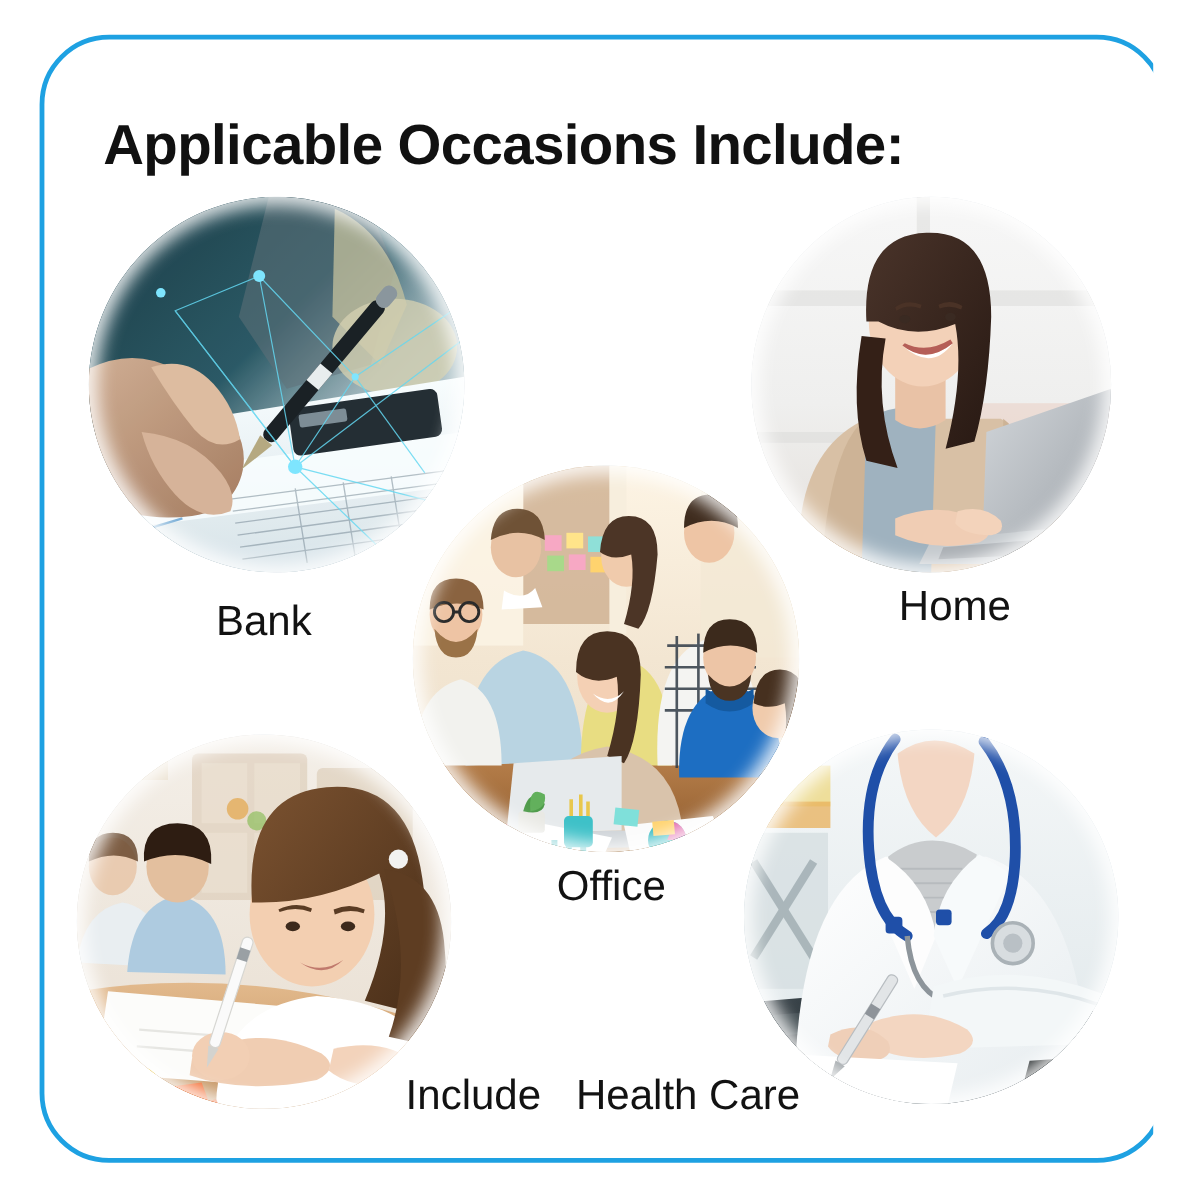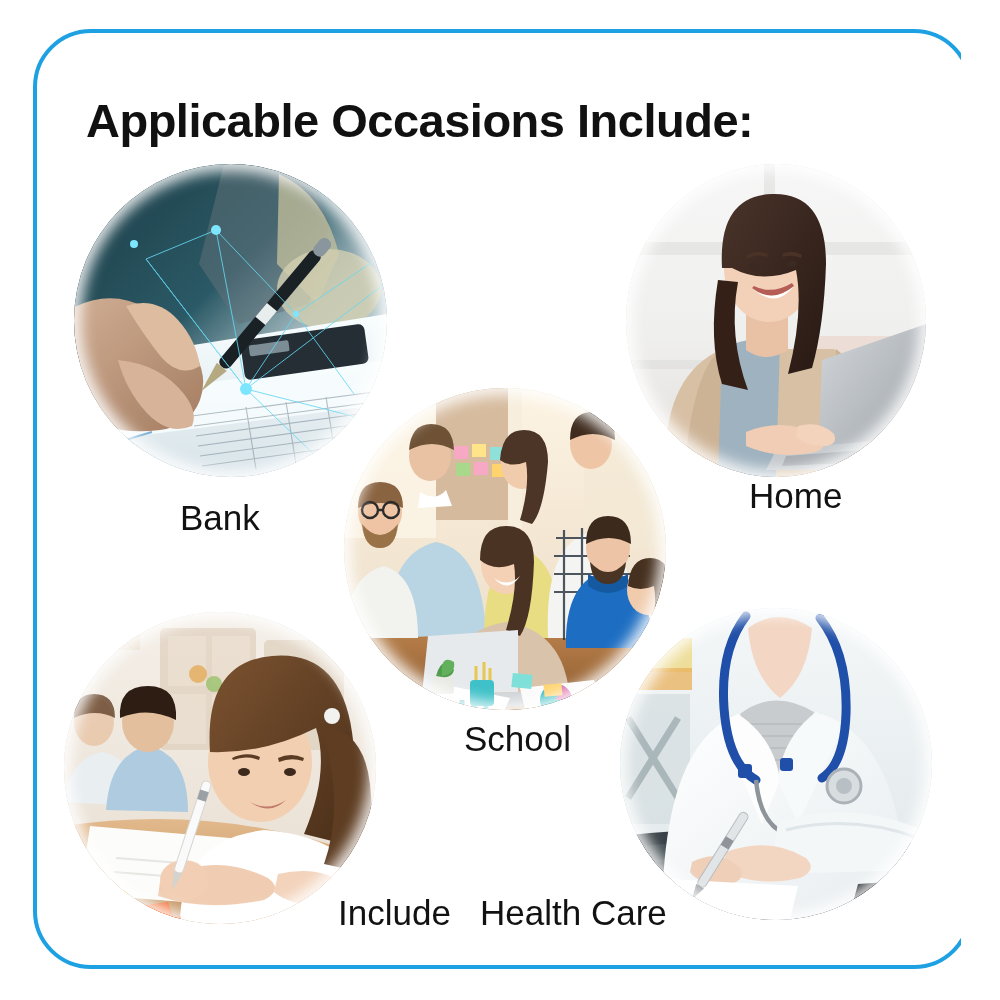--- a/index.html
+++ b/index.html
@@ -56,21 +56,21 @@
     color: #121212;
     white-space: nowrap;
     letter-spacing: 0px;
     font-family: "Liberation Sans", sans-serif;
     text-align: right;
   }
   
   #photo-bank      { left: 74px;  top: 164px; width: 313px; height: 313px; }
   #cap-bank        { left: 180px; top: 498px; }
   #photo-home      { left: 626px; top: 164px; width: 300px; height: 313px; }
-  #cap-home        { left: 749px; top: 476px; }
+  #cap-home        { left: 749px; top: 486px; }
   #photo-office    { left: 344px; top: 388px; width: 322px; height: 322px; }
   #cap-office      { left: 464px; top: 719px; }
   #photo-school    { left: 64px;  top: 612px; width: 312px; height: 312px; }
   #cap-school      { left: 338px; top: 893px; }
   #photo-health    { left: 620px; top: 608px; width: 312px; height: 312px; }
   #cap-health      { left: 480px; top: 893px; }
   
   .feather {
     position: absolute;
     inset: 0;
@@ -330,21 +330,21 @@
           <path d="M140 292 v-18"></path>
           <path d="M146 292 v-12"></path>
       </g>
 
       <rect x="60" y="300" width="20" height="14" fill="#f7a8c4" transform="rotate(-8 70 307)"></rect>
       <rect x="168" y="286" width="20" height="14" fill="#7fe0da" transform="rotate(6 178 293)"></rect>
       <rect x="200" y="296" width="18" height="12" fill="#ffd36e" transform="rotate(-5 209 302)"></rect>
     </svg>
     <div class="feather"></div>
   </div>
-  <div class="caption" id="cap-office">School</div>
+  <div class="caption" id="cap-office">Office</div>
 
   <div class="photo" id="photo-school">
     <svg viewBox="0 0 312 312" preserveAspectRatio="xMidYMid slice" aria-hidden="true">
       <defs>
         <linearGradient id="schBg" x1="0" y1="0" x2="0" y2="1">
           <stop offset="0" stop-color="#f4efe8"></stop>
           <stop offset="1" stop-color="#e8ded1"></stop>
         </linearGradient>
         <linearGradient id="deskG" x1="0" y1="0" x2="0" y2="1">
           <stop offset="0" stop-color="#e2b98c"></stop>

